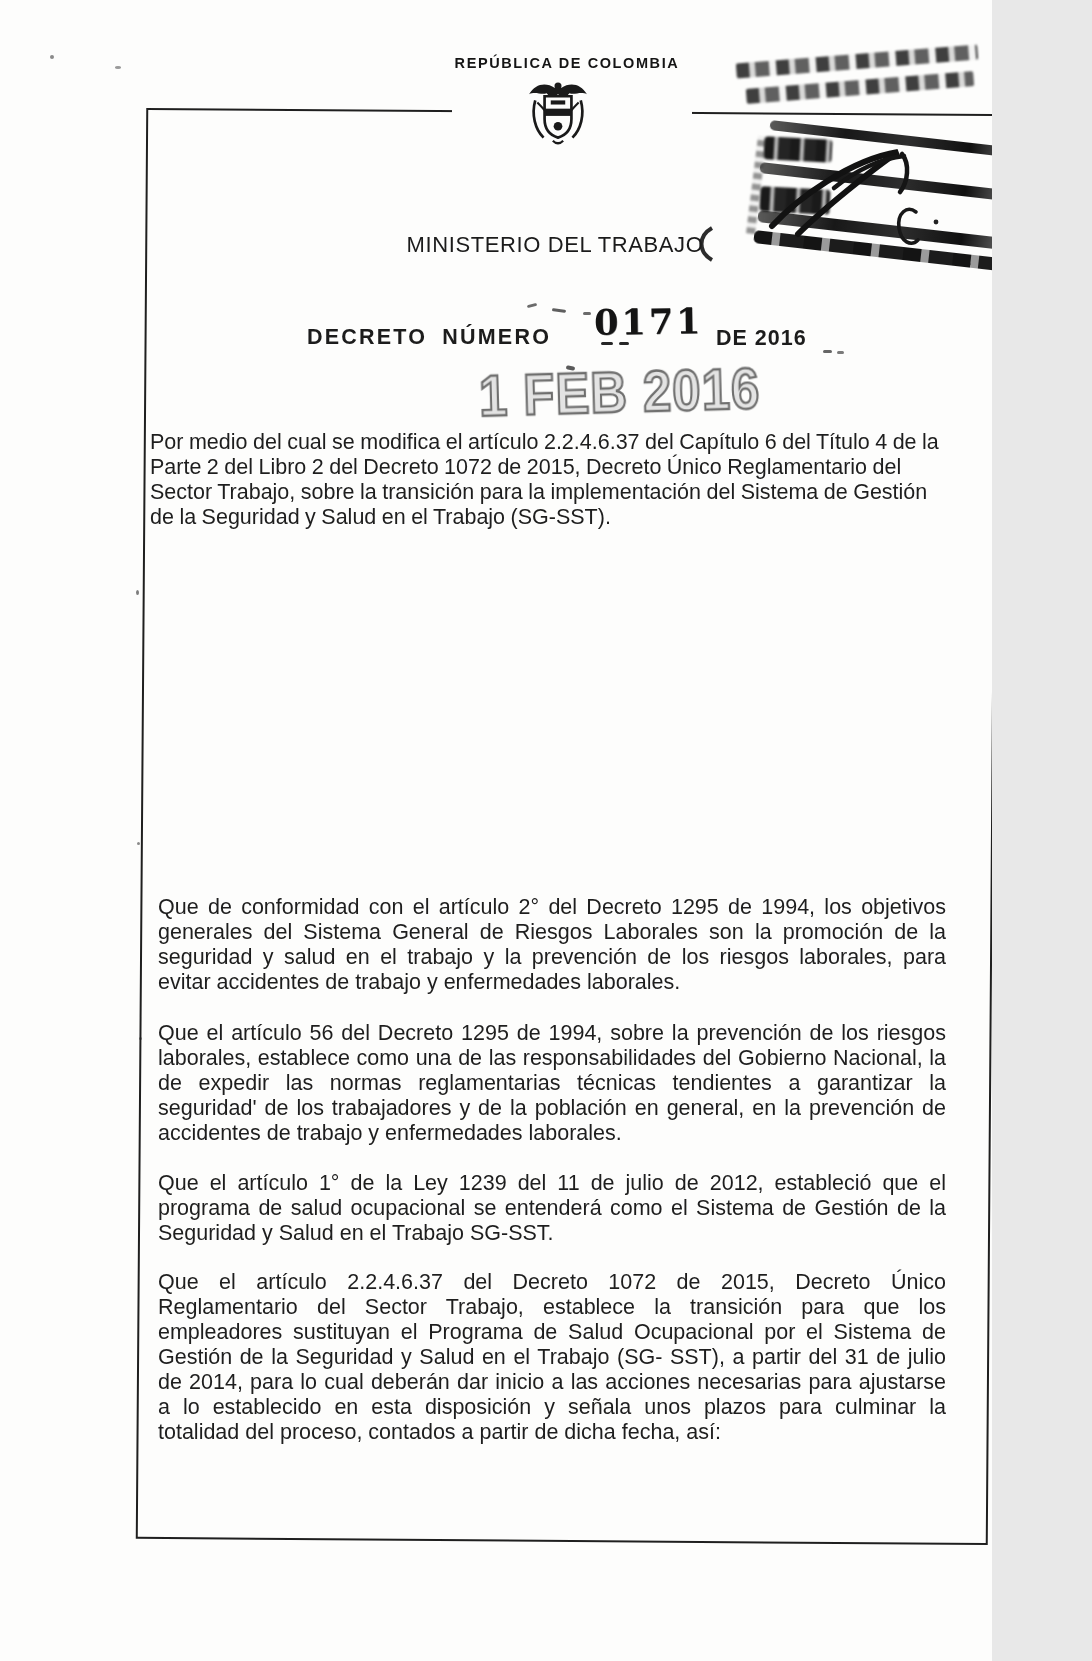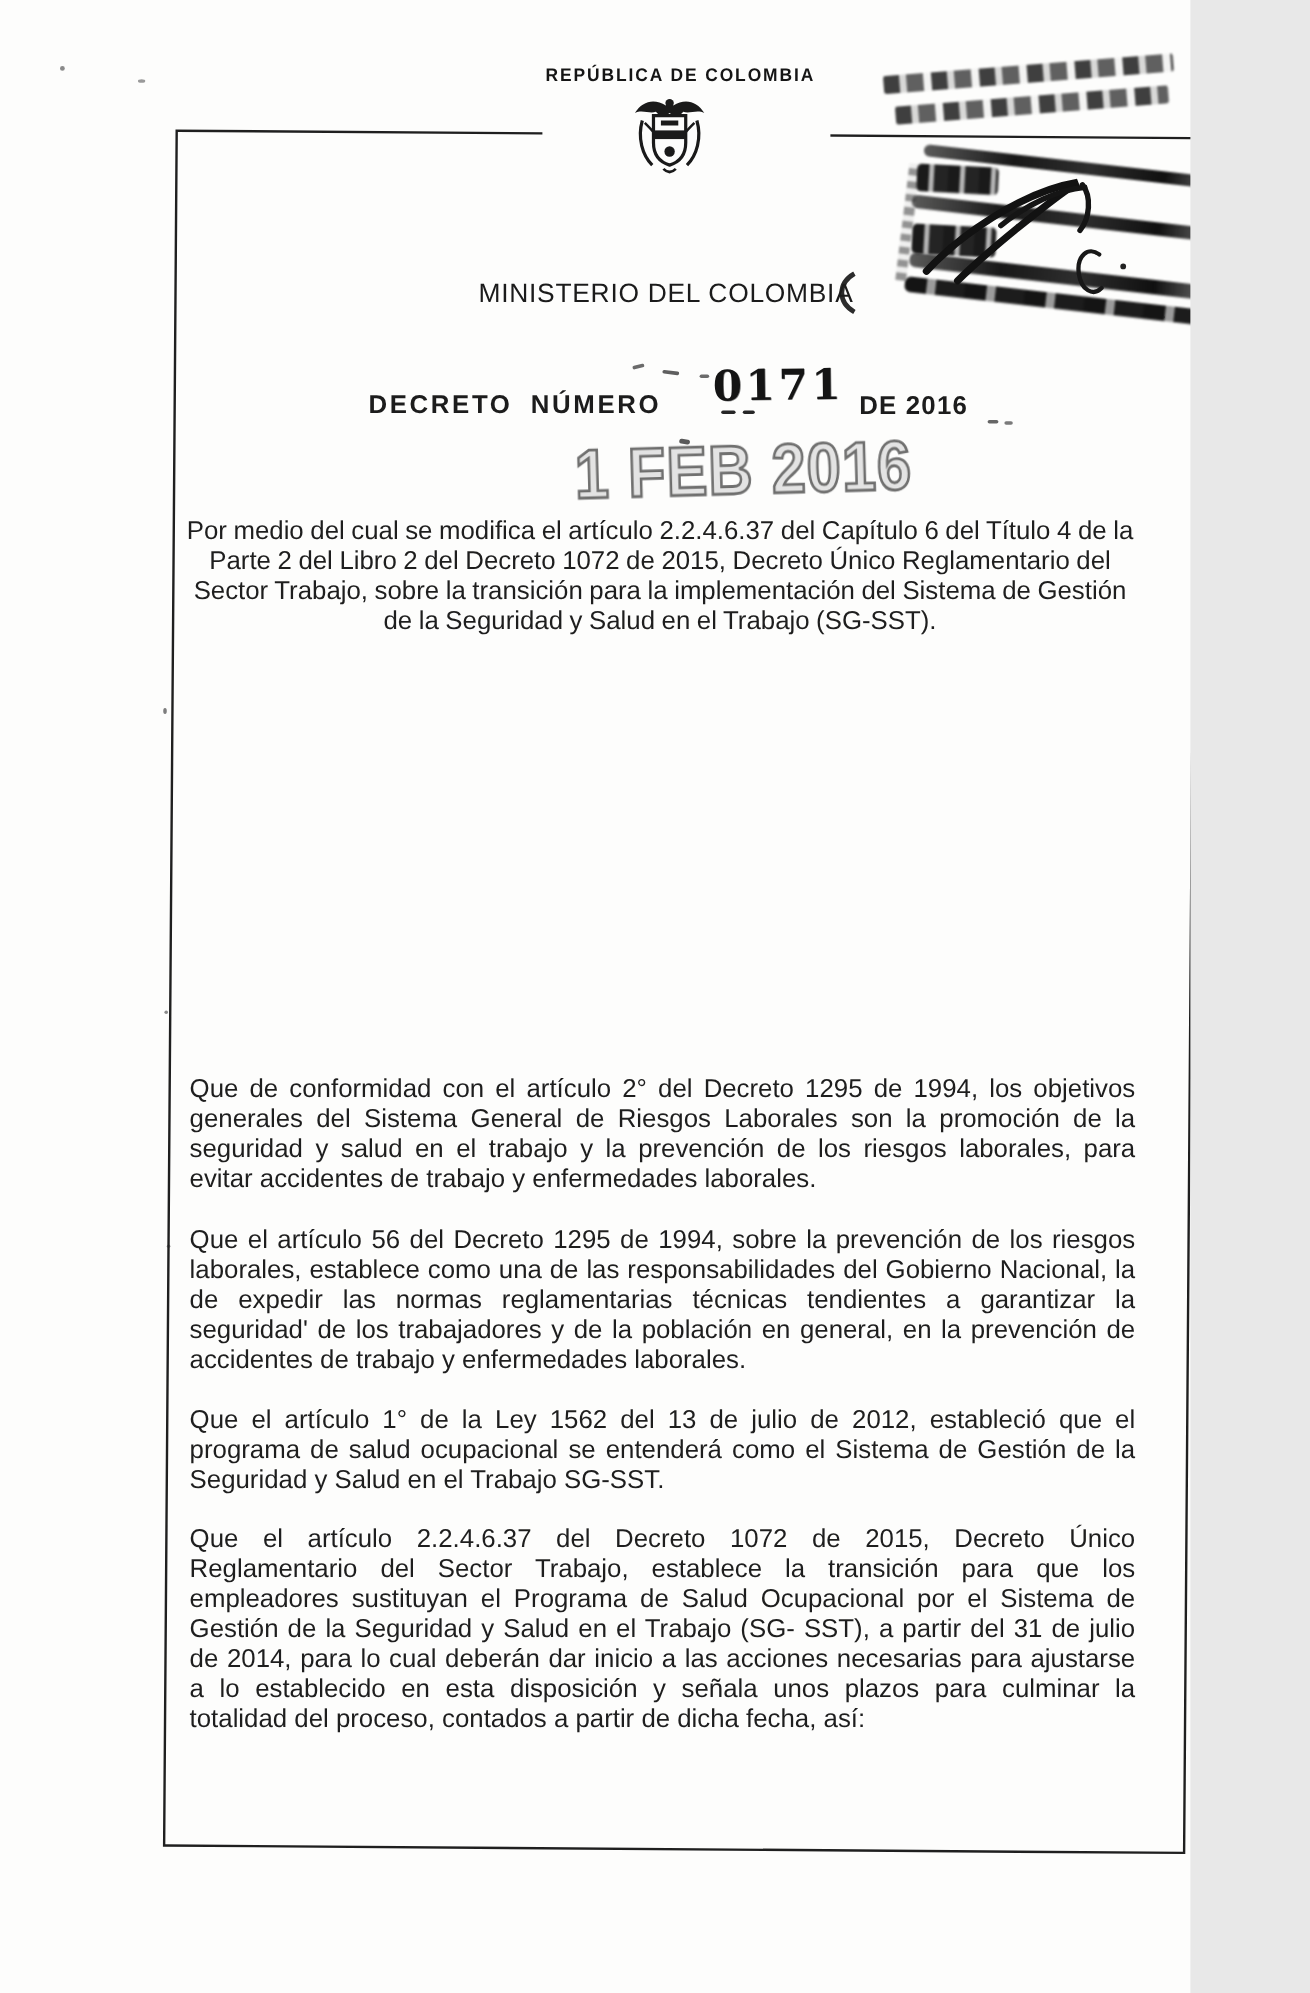--- a/index.html
+++ b/index.html
@@ -42,21 +42,21 @@
 
   .date-stamp {
     left:478px; top:362px; font-size:58px; font-weight:bold; letter-spacing:1px;
     color:rgba(125,125,125,.20); -webkit-text-stroke:2.4px rgba(75,75,75,.78);
     transform:rotate(-1.6deg) scaleX(.88); transform-origin:left top;
     filter:blur(.45px); white-space:nowrap;
   }
 
   
   .textblock { left:150px; width:800px; font-size:21.5px; line-height:25px; color:#1e1e1e; }
-  .centered  { text-align:center; }
+  .centered  { text-align:left; }
   .justified { left:158px; width:788px; text-align:justify; }
   .subject-paragraph { top:430px; word-spacing:-.5px; }
   .president-heading { top:603px; font-weight:bold; letter-spacing:.4px; }
   .authority-paragraph { top:680px; }
   .considering-heading { top:829px; font-weight:bold; letter-spacing:.5px; }
   .p1 { top:895px; }
   .p2 { top:1021px; }
   .p3 { top:1171px; }
   .p4 { top:1270px; }
 
@@ -148,21 +148,21 @@
       <path d="M138 24 C146 34 144 52 136 62" stroke="#151515" stroke-width="4.5" fill="none" stroke-linecap="round"></path>
       <path d="M152 82 c-9 -7 -19 1 -17 16 c2 14 12 19 19 12" stroke="#181818" stroke-width="3.6" fill="none" stroke-linecap="round"></path>
       <circle cx="172" cy="92" r="2.4" fill="#222"></circle>
     </svg>
   </div>
 
   <svg class="abs hole-punch" viewBox="0 0 22 36">
     <path d="M18 2 C4 10 4 26 18 34" stroke="#2c2c2c" stroke-width="4" fill="none"></path>
   </svg>
 
-  <div class="abs ministry-title">MINISTERIO DEL COLOMBIA</div>
+  <div class="abs ministry-title">MINISTERIO DEL TRABAJO</div>
 
   <div class="abs decree-label">DECRETO NÚMERO</div>
   <div class="abs decree-number">0171</div>
   <div class="abs decree-year">DE 2016</div>
 
   <div class="speck abs" style="left:527px;top:304px;width:10px;height:3px;background:#6b6b6b;transform:rotate(-14deg);border-radius:2px;"></div>
   <div class="speck abs" style="left:552px;top:309px;width:14px;height:3px;background:#5f5f5f;transform:rotate(7deg);border-radius:2px;"></div>
   <div class="speck abs" style="left:583px;top:312px;width:8px;height:3px;background:#6b6b6b;border-radius:2px;"></div>
   <div class="speck abs" style="left:601px;top:342px;width:12px;height:3.2px;background:#262626;border-radius:2px;"></div>
   <div class="speck abs" style="left:619px;top:342px;width:10px;height:3.2px;background:#262626;border-radius:2px;"></div>
@@ -172,16 +172,16 @@
 
   <div class="abs date-stamp">1 FEB 2016</div>
 
   <div class="abs textblock centered subject-paragraph">Por medio del cual se modifica el artículo 2.2.4.6.37 del Capítulo 6 del Título 4 de la Parte 2 del Libro 2 del Decreto 1072 de 2015, Decreto Único Reglamentario del Sector Trabajo, sobre la transición para la implementación del Sistema de Gestión de la Seguridad y Salud en el Trabajo (SG-SST).</div>
 
 
 
 
   <div class="abs textblock justified p1">Que de conformidad con el artículo 2° del Decreto 1295 de 1994, los objetivos generales del Sistema General de Riesgos Laborales son la promoción de la seguridad y salud en el trabajo y la prevención de los riesgos laborales, para evitar accidentes de trabajo y enfermedades laborales.</div>
   <div class="abs textblock justified p2">Que el artículo 56 del Decreto 1295 de 1994, sobre la prevención de los riesgos laborales, establece como una de las responsabilidades del Gobierno Nacional, la de expedir las normas reglamentarias técnicas tendientes a garantizar la seguridad' de los trabajadores y de la población en general, en la prevención de accidentes de trabajo y enfermedades laborales.</div>
-  <div class="abs textblock justified p3">Que el artículo 1° de la Ley 1562 del 13 de julio de 2012, estableció que el programa de salud ocupacional se entenderá como el Sistema de Gestión de la Seguridad y Salud en el Trabajo SG-SST.</div>
+  <div class="abs textblock justified p3">Que el artículo 1° de la Ley 1239 del 11 de julio de 2012, estableció que el programa de salud ocupacional se entenderá como el Sistema de Gestión de la Seguridad y Salud en el Trabajo SG-SST.</div>
   <div class="abs textblock justified p4">Que el artículo 2.2.4.6.37 del Decreto 1072 de 2015, Decreto Único Reglamentario del Sector Trabajo, establece la transición para que los empleadores sustituyan el Programa de Salud Ocupacional por el Sistema de Gestión de la Seguridad y Salud en el Trabajo (SG- SST), a partir del 31 de julio de 2014, para lo cual deberán dar inicio a las acciones necesarias para ajustarse a lo establecido en esta disposición y señala unos plazos para culminar la totalidad del proceso, contados a partir de dicha fecha, así:</div>
 
 </div>
 
 </body></html>

